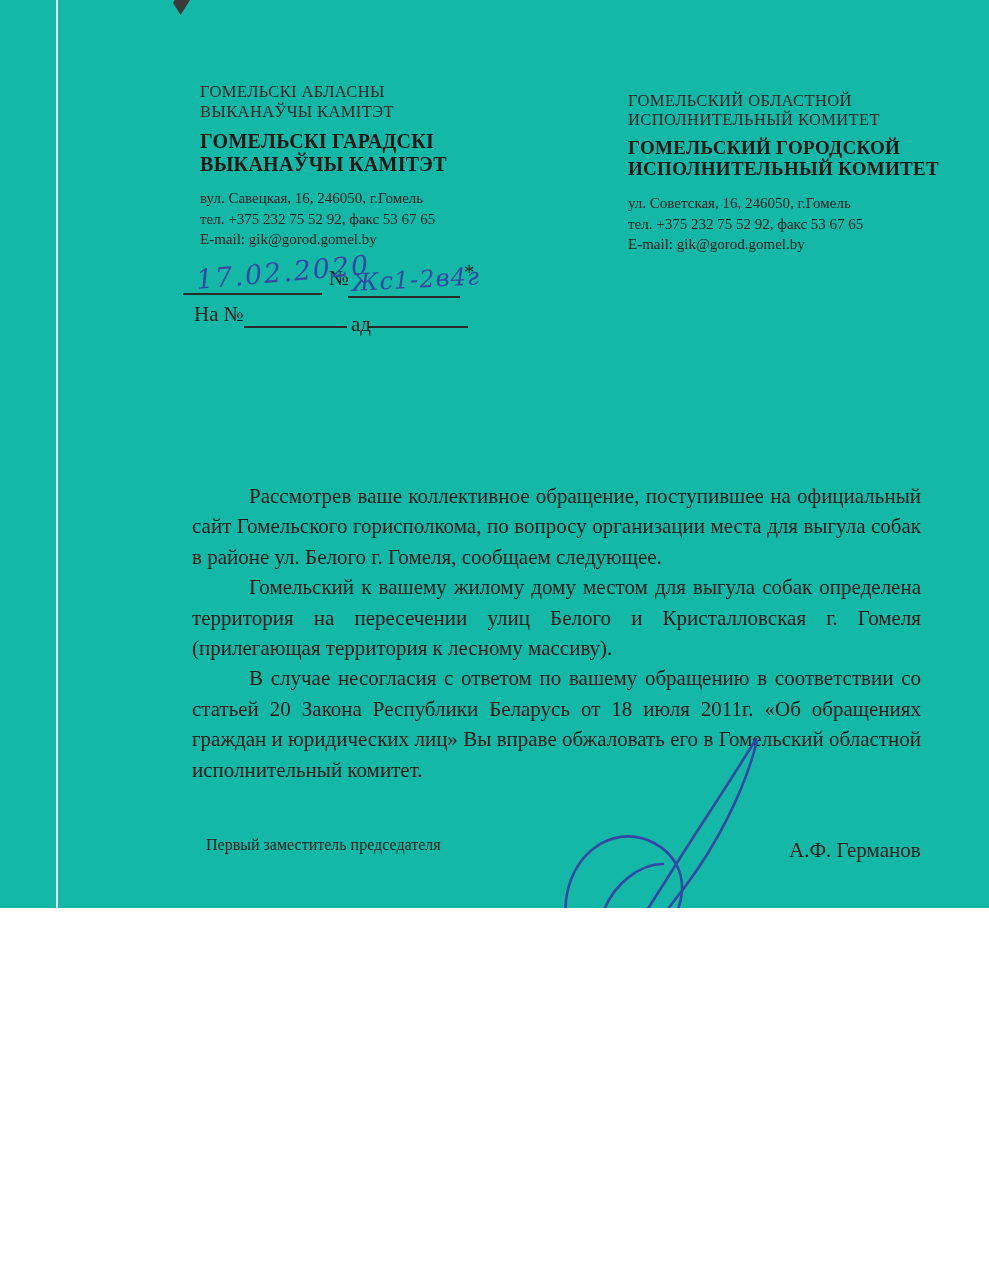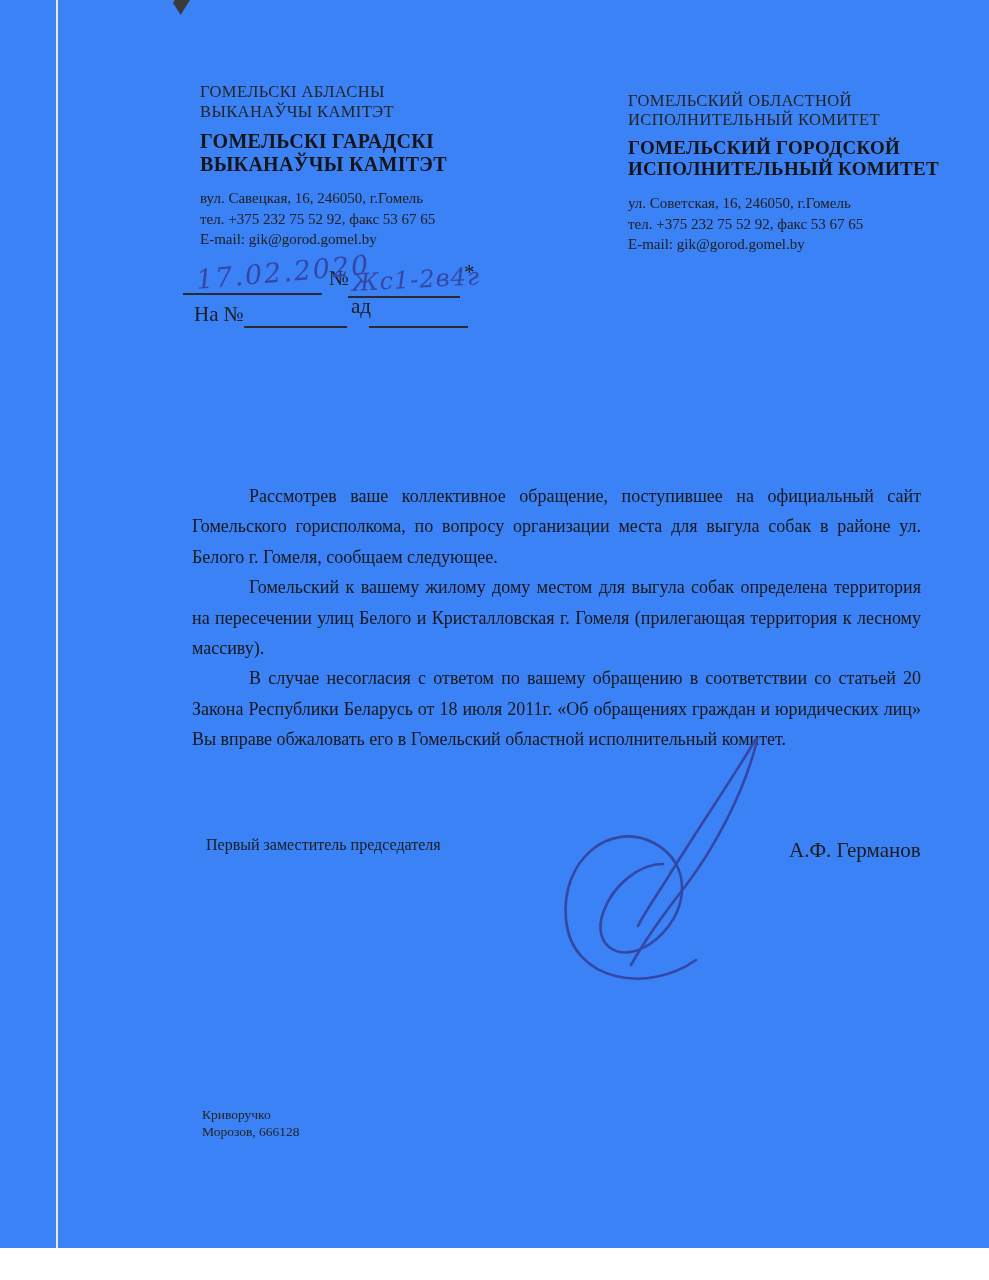--- a/index.html
+++ b/index.html
@@ -1,20 +1,20 @@
 <!DOCTYPE html>
 <html><head>
 <meta charset="utf-8">
 <style>
   html, body { margin: 0; padding: 0; background: #ffffff; }
   .page {
     position: relative;
     width: 989px;
-    height: 1248px;
-    background: #3b82f6;
+    height: 908px;
+    background: #14b8a6;
     font-family: "Liberation Serif", serif;
     color: #1c1c1c;
     overflow: hidden;
   }
   .scan-edge {
     position: absolute;
     left: 56px; top: 0;
     width: 2px; height: 1280px;
     background: #eaeaee;
   }
@@ -46,21 +46,21 @@
     left: 604px; top: 424px;
     font-size: 21px;
     color: #161616;
   }
 
   
   .body-text {
     position: absolute;
     left: 192px; top: 481px;
     width: 729px;
-    font-size: 18px;
+    font-size: 21px;
     line-height: 30.4px;
     text-align: justify;
     color: #181818;
   }
   .body-text p { margin: 0; text-indent: 57px; }
 
   
   .sig-title { position: absolute; left: 192px; top: 836px; font-size: 16px; margin-left: 14px; }
   .sig-name  { position: absolute; left: 753px; top: 838px; font-size: 21px; margin-left: 36px; }
 
@@ -136,21 +136,21 @@
     </div>
   </div>
 
   <span class="ref-label" style="left:329px; top:266px;">№</span>
   <span class="ref-label" style="left:464px; top:260px;">*</span>
   <div class="uline" style="left:183px; top:293px; width:139px;"></div>
   <div class="uline" style="left:348px; top:296px; width:112px;"></div>
 
   <span class="ref-label" style="left:194px; top:302px;">На №</span>
   <div class="uline" style="left:244px; top:326px; width:103px;"></div>
-  <span class="ref-label" style="left:351px; top:294px;">ад</span>
+  <span class="ref-label" style="left:351px; top:312px;">ад</span>
   <div class="uline" style="left:369px; top:326px; width:99px;"></div>
 
 
   <div class="body-text">
     <p>Рассмотрев ваше коллективное обращение, поступившее на официальный сайт Гомельского горисполкома, по вопросу организации места для выгула собак в районе ул. Белого г. Гомеля, сообщаем следующее.</p>
     <p>Гомельский к вашему жилому дому местом для выгула собак определена территория на пересечении улиц Белого и Кристалловская г. Гомеля (прилегающая территория к лесному массиву).</p>
     <p>В случае несогласия с ответом по вашему обращению в соответствии со статьей 20 Закона Республики Беларусь от 18 июля 2011г. «Об обращениях граждан и юридических лиц» Вы вправе обжаловать его в Гомельский областной исполнительный комитет.</p>
   </div>
 
   <div class="sig-title">Первый заместитель председателя</div>

